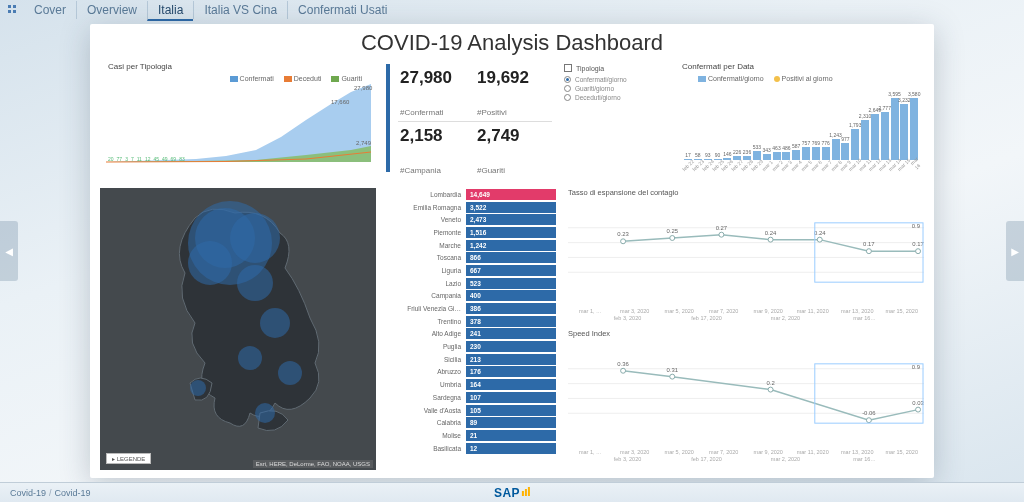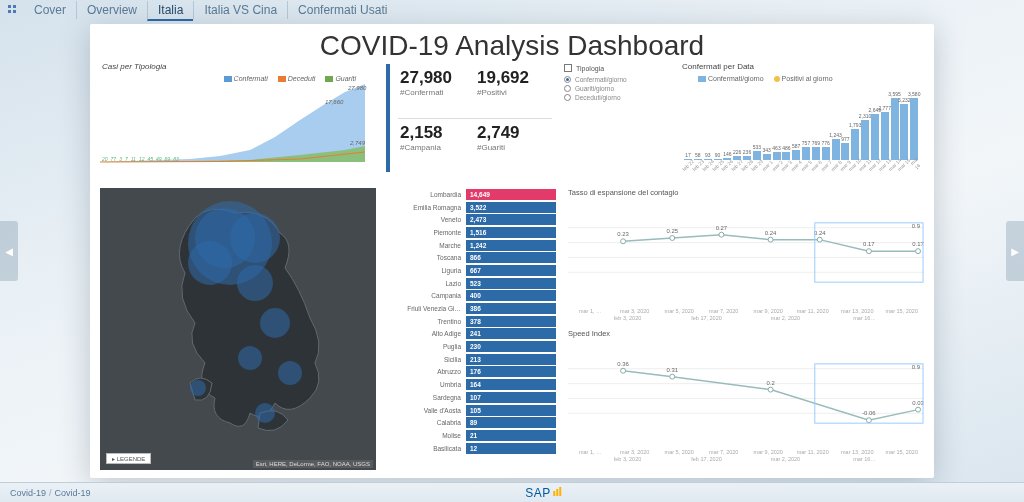--- a/index.html
+++ b/index.html
@@ -19,35 +19,35 @@
       linear-gradient(#4a7cb3,#4a7cb3) 5px 0/3px 3px no-repeat,
       linear-gradient(#4a7cb3,#4a7cb3) 0 5px/3px 3px no-repeat,
       linear-gradient(#4a7cb3,#4a7cb3) 5px 5px/3px 3px no-repeat;
   }
   .tab { padding:2px 10px; color:#5a7a97; border-left:1px solid #b5c8d8; font-size:12px;}
   .tab.first { border-left:none; }
   .tab.active { color:#274b6d; border-bottom:2px solid #2d6aa8; }
   
   .stage { position:absolute; top:24px; left:90px; right:90px; bottom:24px;
     background:#fff; box-shadow:0 6px 30px rgba(40,60,80,.25); border-radius:2px;}
-  .title { text-align:center; font-size:28px; font-weight:400; color:#333; padding:6px 0 2px;}
+  .title { text-align:center; font-size:22px; font-weight:400; color:#333; padding:6px 0 2px;}
   .body { position:absolute; top:36px; left:0; right:0; bottom:0; }
   
   .panel-title { font-size:8px; color:#444; padding:2px 0 4px 2px; }
-  .topleft { position:absolute; left:10px; top:0; width:276px; height:120px;font-style:italic;}
+  .topleft { position:absolute; left:16px; top:0; width:276px; height:120px;}
   .legendline { text-align:right; font-size:7px; color:#666; padding-right:20px;}
   .sw { display:inline-block; width:8px; height:6px; margin:0 2px 0 8px; vertical-align:middle;}
   .area-wrap { position:relative; height:86px; width:100%;}
   .area-wrap svg { position:absolute; inset:0; }
   .kpis { position:absolute; left:296px; top:4px; width:166px; height:108px;
           border-left:4px solid #2d6aa8; padding:0 0 0 8px;
           display:grid; grid-template:1fr 1fr/1fr 1fr;}
   .kpi { padding:4px 2px;}
   .kpi .v { font-size:17px; font-weight:bold; color:#222;}
-  .kpi .l { font-size:8px; color:#777;}
+  .kpi .l { font-size:8px; color:#777;margin-top:20px;}
   .kpis .row2 { border-top:1px solid #ddd;}
   .radios { position:absolute; left:474px; top:4px; width:110px; font-size:7px; color:#555;}
   .radios .hdr { display:flex; align-items:center; gap:4px; margin-bottom:3px;}
   .hdr-ico { width:8px;height:8px;border:1px solid #777;}
   .radio-row { display:flex; align-items:center; gap:4px; padding:1px 0; font-size:6.5px; color:#888;}
   .radio { width:7px;height:7px;border:1px solid #888;border-radius:50%;}
   .radio.sel { position:relative;}
   .radio.sel::after{content:'';position:absolute;inset:1px;border-radius:50%;background:#2d6aa8;}
   .topright { position:absolute; left:590px; right:10px; top:0; height:120px;}
   .bars { position:relative; height:90px; margin-top:2px;}
@@ -76,21 +76,21 @@
   .mini .xticksA,.mini .xticksB { display:flex; font-size:5.5px; color:#aaa;}
   .mini .xticksA span,.mini .xticksB span { flex:1; text-align:center;}
   .mini .xticksB { justify-content:space-between; padding:1px 20px 0;}
   .ptlbl { font-size:6px; fill:#666;}
   
   .bottom { position:absolute; left:0;right:0;bottom:0;height:20px;
       border-top:1px solid #c0cdd8; display:flex; align-items:center; padding:0 10px;
       font-size:9px; color:#5a7a97; background:linear-gradient(#eaf1f6,#e0e9f1);}
   .crumb-sep{padding:0 3px;color:#9ab;}
   .sap { position:absolute; left:50%; transform:translateX(-50%);
-         font-weight:normal; color:#00599d; font-size:12px; letter-spacing:.5px;margin-left:31px;}
+         font-weight:bold; color:#00599d; font-size:12px; letter-spacing:.5px;}
   .sap .bars3{display:inline-block;vertical-align:1px;margin-left:1px;}
   .sap .bars3 i{display:inline-block;background:#ffb200;margin-left:1px;}
   .sap .bars3 i:nth-child(1){width:2px;height:5px;}
   .sap .bars3 i:nth-child(2){width:2px;height:7px;}
   .sap .bars3 i:nth-child(3){width:2px;height:9px;}
   
   .pager { position:absolute; top:50%; width:18px; height:60px; transform:translateY(-50%);
      background:rgba(80,110,140,.25); display:flex;align-items:center;justify-content:center;
      color:#fff; font-size:10px;}
   .pager.l{left:0;border-radius:0 3px 3px 0;}

